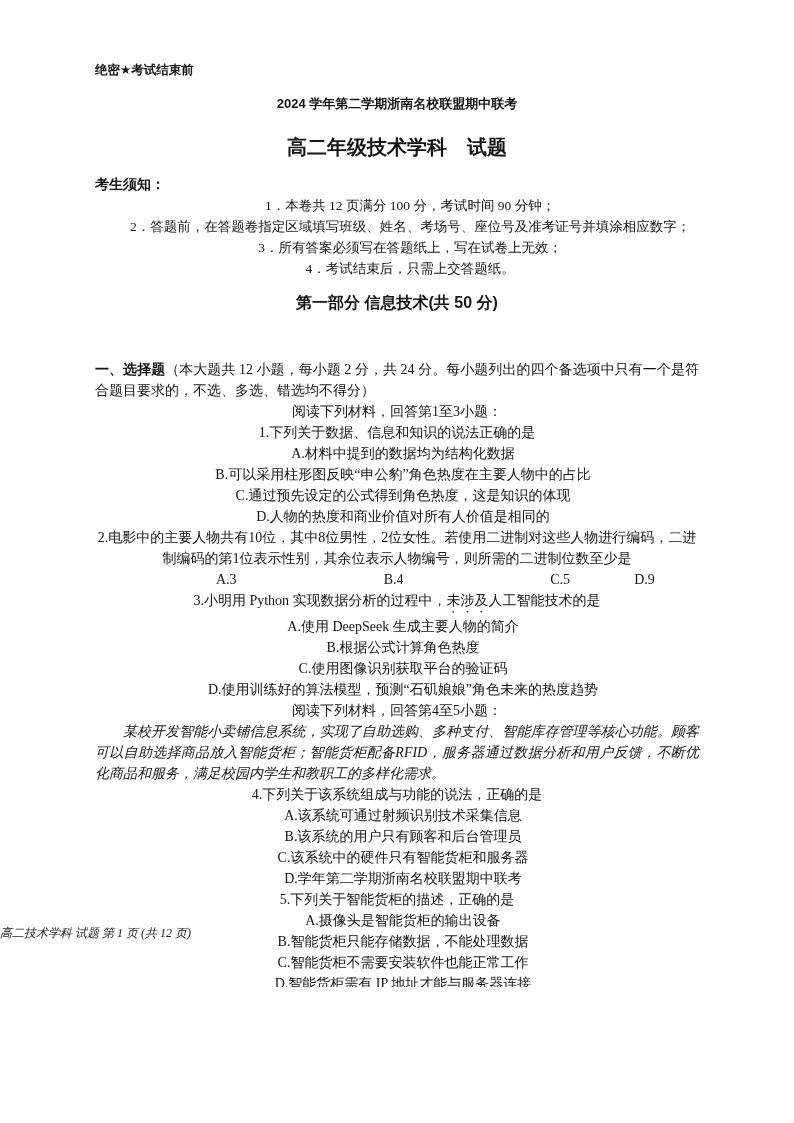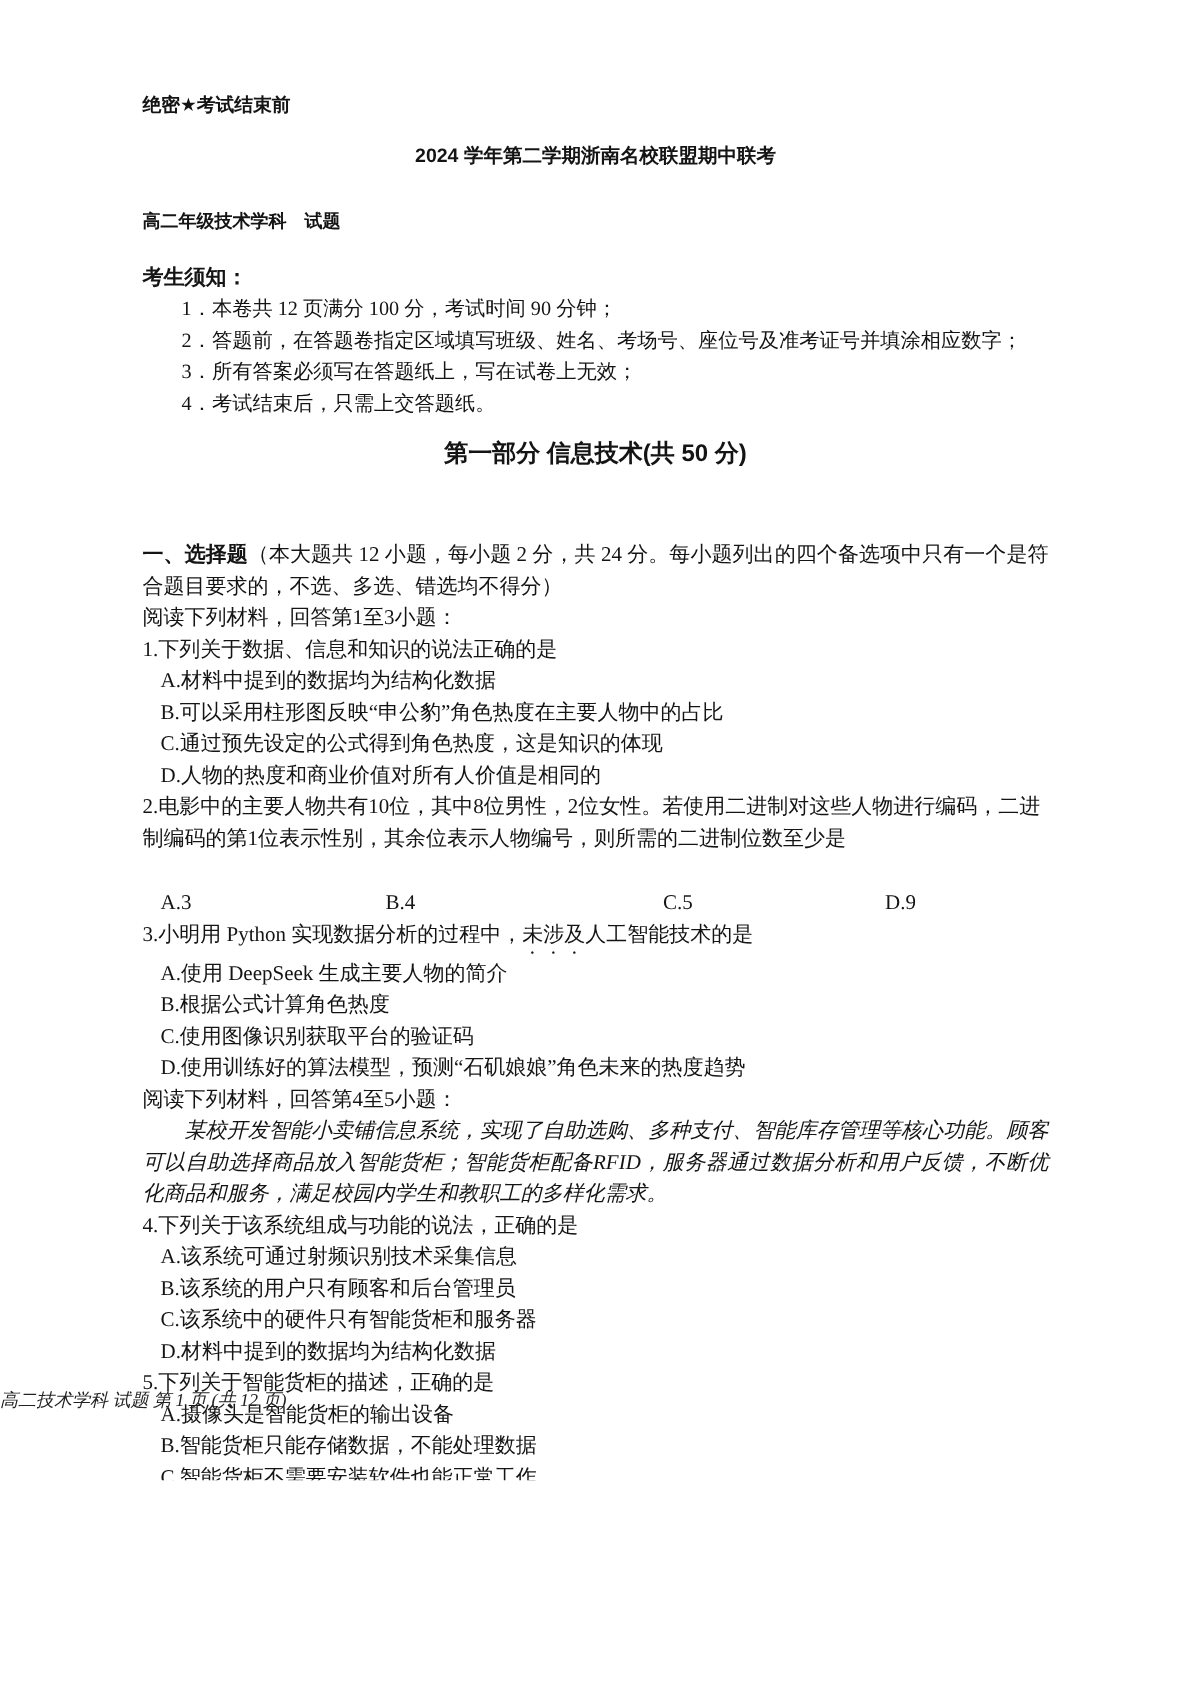--- a/index.html
+++ b/index.html
@@ -13,37 +13,38 @@
     height: 987px;
     box-sizing: border-box;
     background: #ffffff;
     padding: 62px 95px 0 95px;
     font-family: "Liberation Serif", "DejaVu Serif", serif;
     color: #141414;
     font-size: 14px;
     line-height: 21px;
     overflow: hidden;
   }
-  p { margin: 0; }
+  p { margin: 0; text-align: center; }
   .heading-face {
     font-family: "Liberation Sans", "DejaVu Sans", sans-serif;
     font-weight: 700;
   }
   .classification {
     font-size: 12.5px;
     line-height: 16px;
   }
   .title {
     text-align: center;
     font-size: 13px;
     line-height: 24px;
     margin-top: 14px;
   }
   .subtitle {
-    font-size: 12px;
+    text-align: center;
+    font-size: 20px;
     line-height: 22px;
     margin-top: 20px;
   }
   .notice-heading {
     margin-top: 16px;
     font-size: 14px;
   }
   .notice-items p {
     padding-left: 26px;
     font-size: 13.5px;
@@ -58,21 +59,21 @@
   .section-heading .label {
     font-family: "Liberation Sans", "DejaVu Sans", sans-serif;
     font-weight: 700;
   }
   .material {
     text-indent: 2em;
     text-align: justify;
     font-style: italic;
   }
   .option { padding-left: 12px; }
-  .options-row { padding-left: 12px; margin-top: 22px; }
+  .options-row { padding-left: 12px; }
   .options-row span { display: inline-block; }
   .options-row span:nth-child(1) { width: 150px; }
   .options-row span:nth-child(2) { width: 185px; }
   .options-row span:nth-child(3) { width: 148px; }
   .emph {
     -webkit-text-emphasis: filled dot #141414;
     text-emphasis: filled dot #141414;
     -webkit-text-emphasis-position: under right;
     text-emphasis-position: under right;
   }
@@ -141,21 +142,21 @@
 
   <p class="reading">阅读下列材料，回答第4至5小题：</p>
 
   <p class="material">某校开发智能小卖铺信息系统，实现了自助选购、多种支付、智能库存管理等核心功能。顾客可以自助选择商品放入智能货柜；智能货柜配备RFID，服务器通过数据分析和用户反馈，不断优化商品和服务，满足校园内学生和教职工的多样化需求。</p>
 
   <div class="question">
     <p class="stem">4.下列关于该系统组成与功能的说法，正确的是</p>
     <p class="option">A.该系统可通过射频识别技术采集信息</p>
     <p class="option">B.该系统的用户只有顾客和后台管理员</p>
     <p class="option">C.该系统中的硬件只有智能货柜和服务器</p>
-    <p class="option">D.材料中提到的数据均为结构化数据</p>
+    <p class="option">D.学年第二学期浙南名校联盟期中联考</p>
   </div>
 
   <div class="question">
     <p class="stem">5.下列关于智能货柜的描述，正确的是</p>
     <p class="option">A.摄像头是智能货柜的输出设备</p>
     <p class="option">B.智能货柜只能存储数据，不能处理数据</p>
     <p class="option">C.智能货柜不需要安装软件也能正常工作</p>
     <p class="option">D.智能货柜需有 IP 地址才能与服务器连接</p>
   </div>
 

